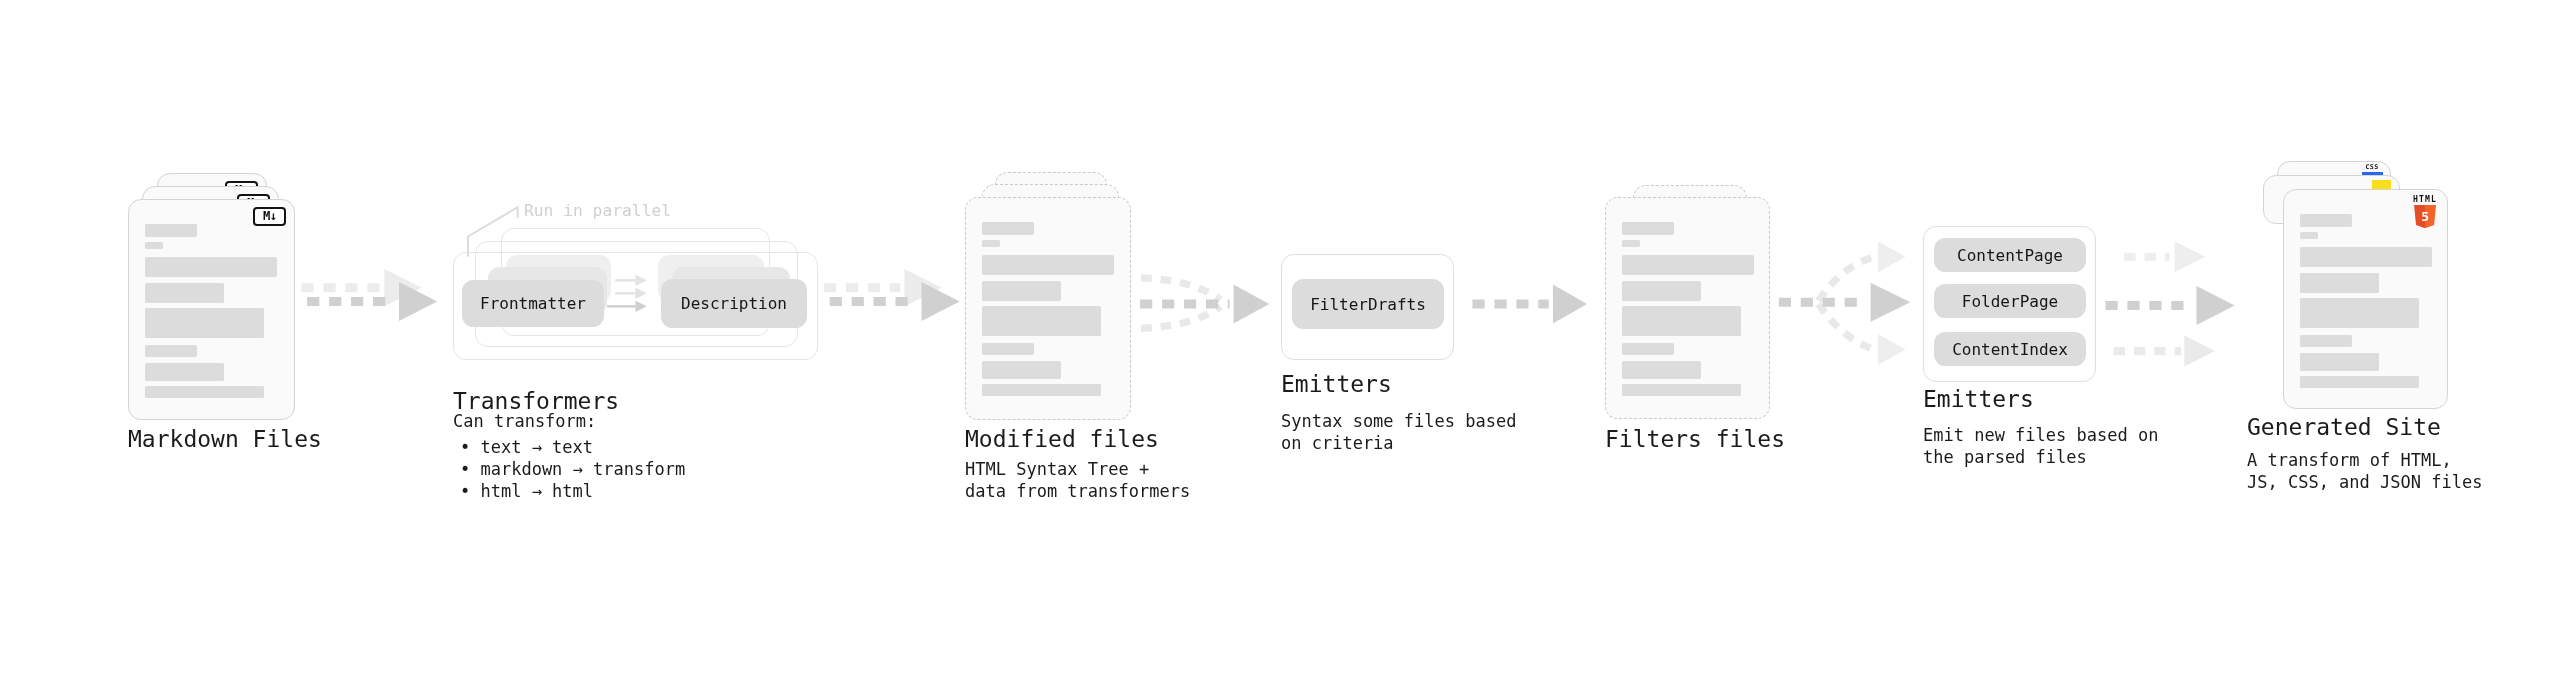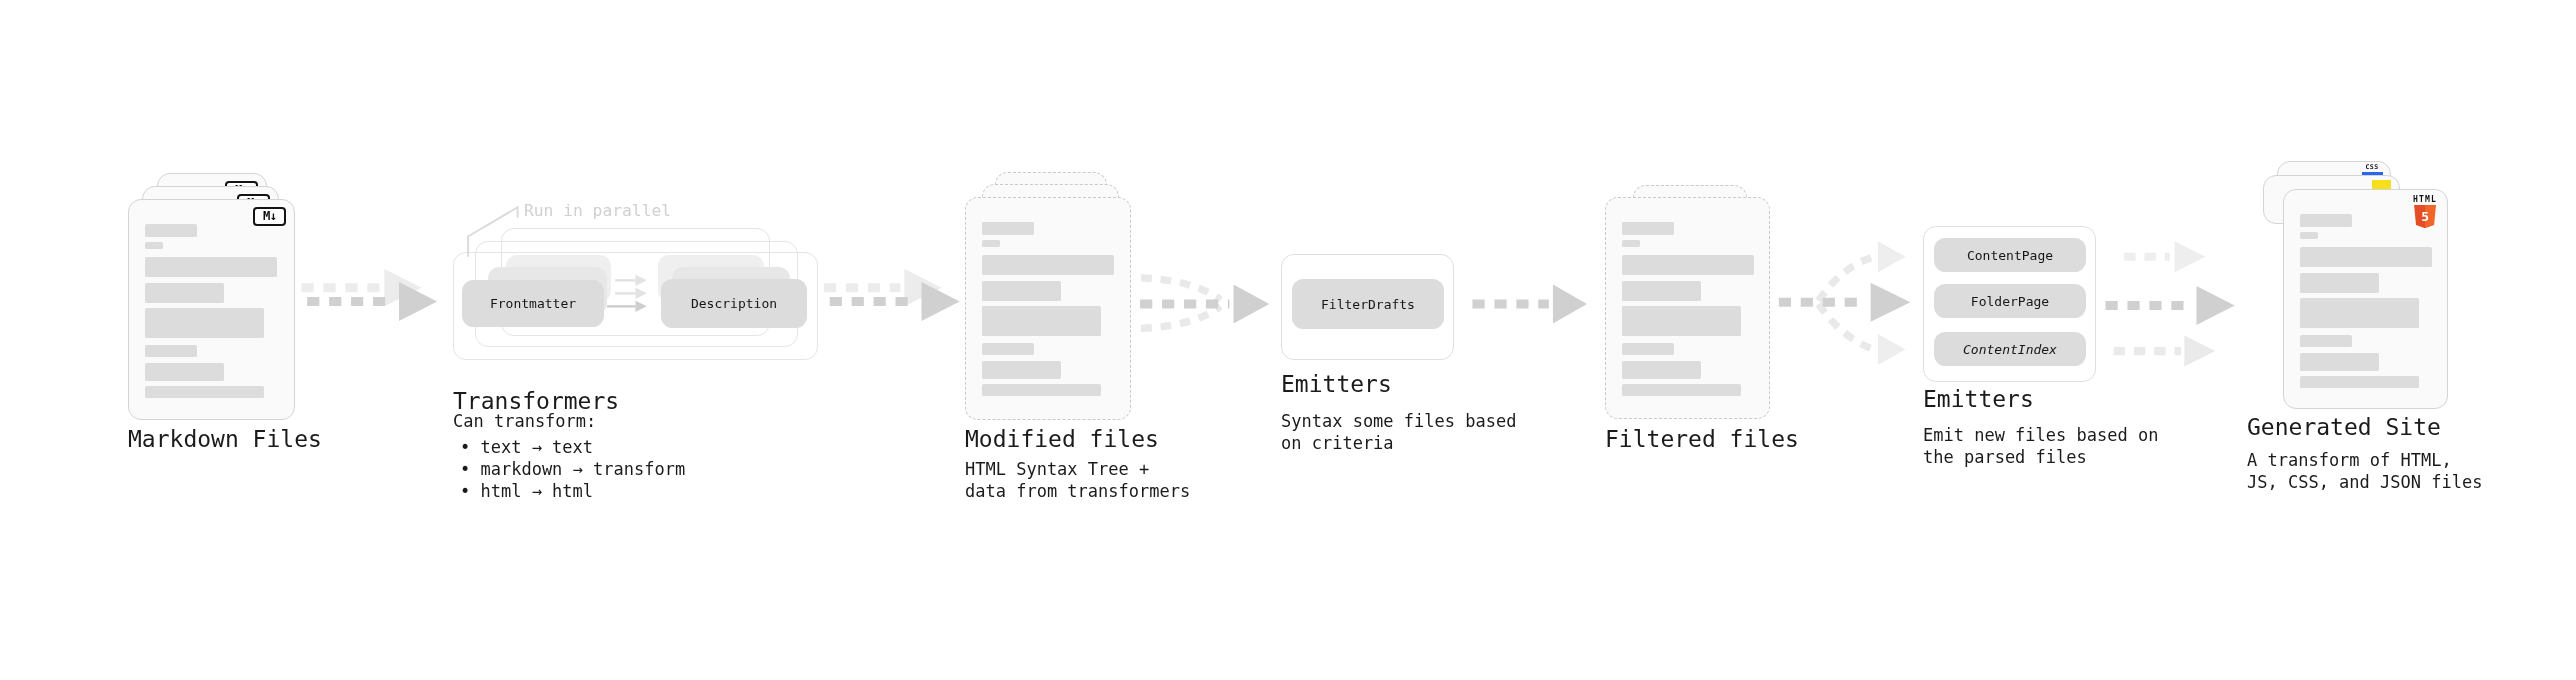--- a/index.html
+++ b/index.html
@@ -11,21 +11,21 @@
   .card.dashed{border:1.6px dashed #c9c9c9;}
   .skel-bar{position:absolute;left:16.3px;background:#dcdcdc;border-radius:1.6px;}
 
   
   .title{position:absolute;font-size:23px;white-space:nowrap;color:#1b1b1b;}
   .cap{position:absolute;font-size:17px;line-height:22px;white-space:nowrap;color:#1b1b1b;}
   .note{position:absolute;font-size:16.3px;color:#d0d0d0;white-space:nowrap;}
 
   
   .pill{position:absolute;display:flex;align-items:center;justify-content:center;
-        background:#dcdcdc;border-radius:11.4px;font-size:13px;color:#161616;box-sizing:border-box;}
+        background:#dcdcdc;border-radius:11.4px;font-size:16px;color:#161616;box-sizing:border-box;}
   .ghost{position:absolute;border-radius:11.4px;}
   .g1{background:#efefef;} .g2{background:#e7e7e7;}
 
   
   .cbox{position:absolute;border:1.6px solid #e5e5e5;border-radius:13px;background:transparent;box-sizing:border-box;}
   .wbox{position:absolute;border:1.6px solid #dfdfdf;border-radius:13px;background:#ffffff;box-sizing:border-box;}
 
   
   .md-badge{position:absolute;top:6.5px;right:8.1px;width:32.5px;height:19.5px;background:#ffffff;
             border:2.4px solid #131313;border-radius:4.1px;display:flex;align-items:center;justify-content:center;
@@ -129,28 +129,28 @@
     <div class="card dashed" style="left:1605px;top:197px;width:165px;height:222px;">
         <div class="skel-bar" style="top: 24.4px; width: 52px; height: 12.2px;"></div>
         <div class="skel-bar" style="top: 42px; width: 18px; height: 6.5px;"></div>
         <div class="skel-bar" style="top: 57px; width: 132px; height: 19.5px;"></div>
         <div class="skel-bar" style="top: 83px; width: 79px; height: 19.5px;"></div>
         <div class="skel-bar" style="top: 108px; width: 119px; height: 30px;"></div>
         <div class="skel-bar" style="top: 145px; width: 52px; height: 12.2px;"></div>
         <div class="skel-bar" style="top: 163px; width: 79px; height: 18px;"></div>
         <div class="skel-bar" style="top: 186px; width: 119px; height: 12.2px;"></div>
       </div>
-    <div class="title" style="left:1605px;top:426px;">Filtered files</div>
+    <div class="title" style="left:1605px;top:426px;">Filters files</div>
   </div>
 
   <div>
     <div class="wbox" style="left:1923px;top:226px;width:173px;height:156px;"></div>
     <div class="pill" style="left:1934px;top:238px;width:152px;height:34px;">ContentPage</div>
     <div class="pill" style="left:1934px;top:284px;width:152px;height:34px;">FolderPage</div>
-    <div class="pill" style="left:1934px;top:332px;width:152px;height:34px;font-style:italic;">ContentIndex</div>
+    <div class="pill" style="left:1934px;top:332px;width:152px;height:34px;">ContentIndex</div>
     <div class="title" style="left:1923px;top:386px;">Emitters</div>
     <div class="cap" style="left:1923px;top:424px;">
       <div>Emit new files based on</div>
       <div>the parsed files</div>
     </div>
   </div>
 
   <div>
     <div class="card" style="left:2277px;top:161px;width:114px;height:49px;">
       <div class="css-badge">

